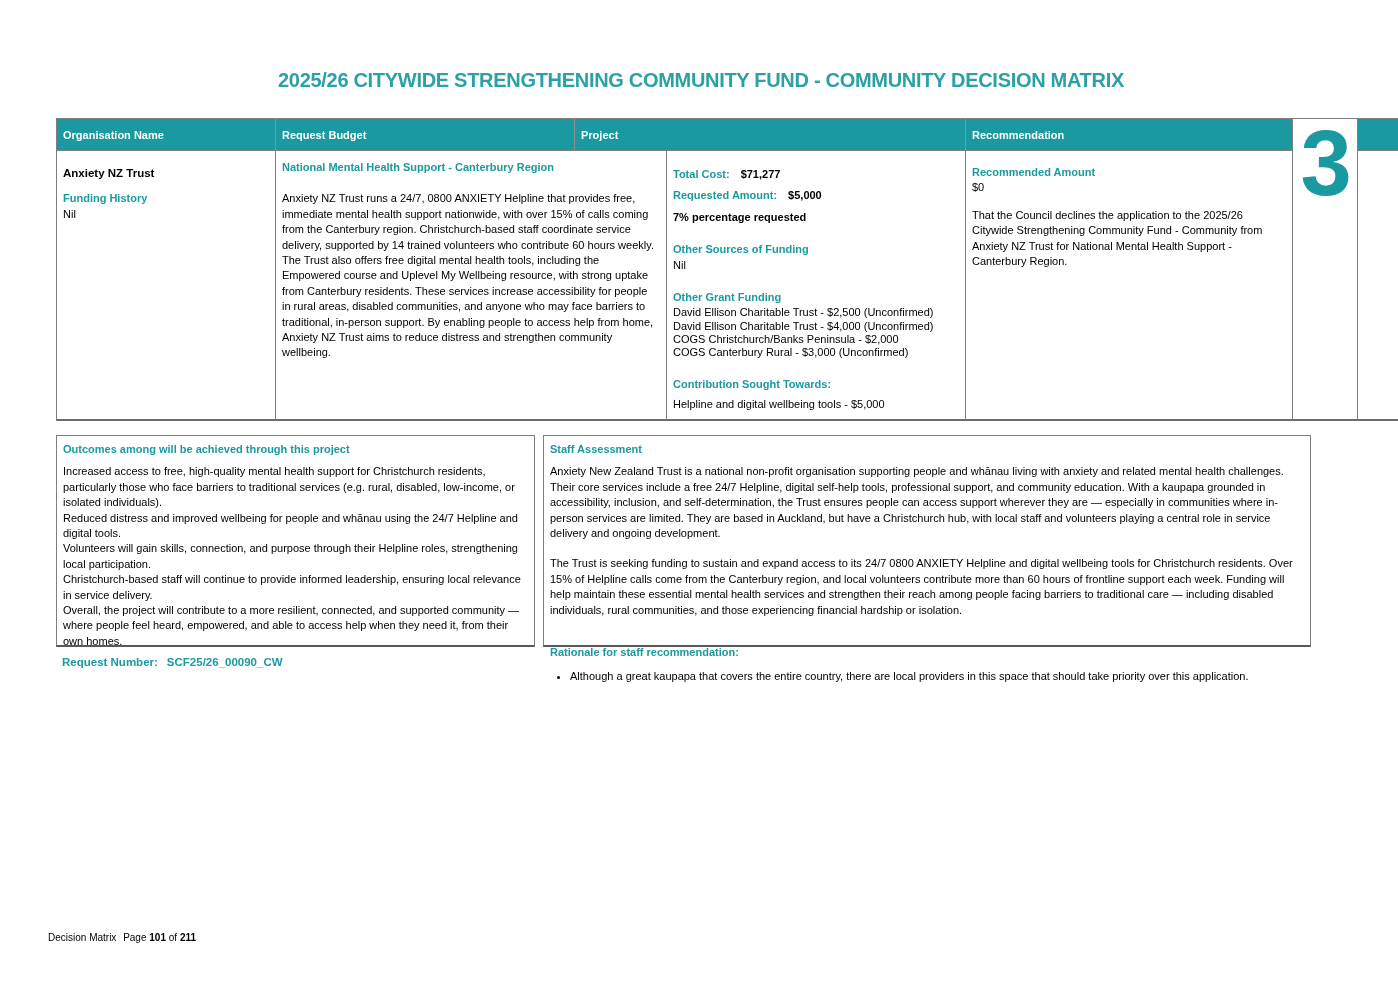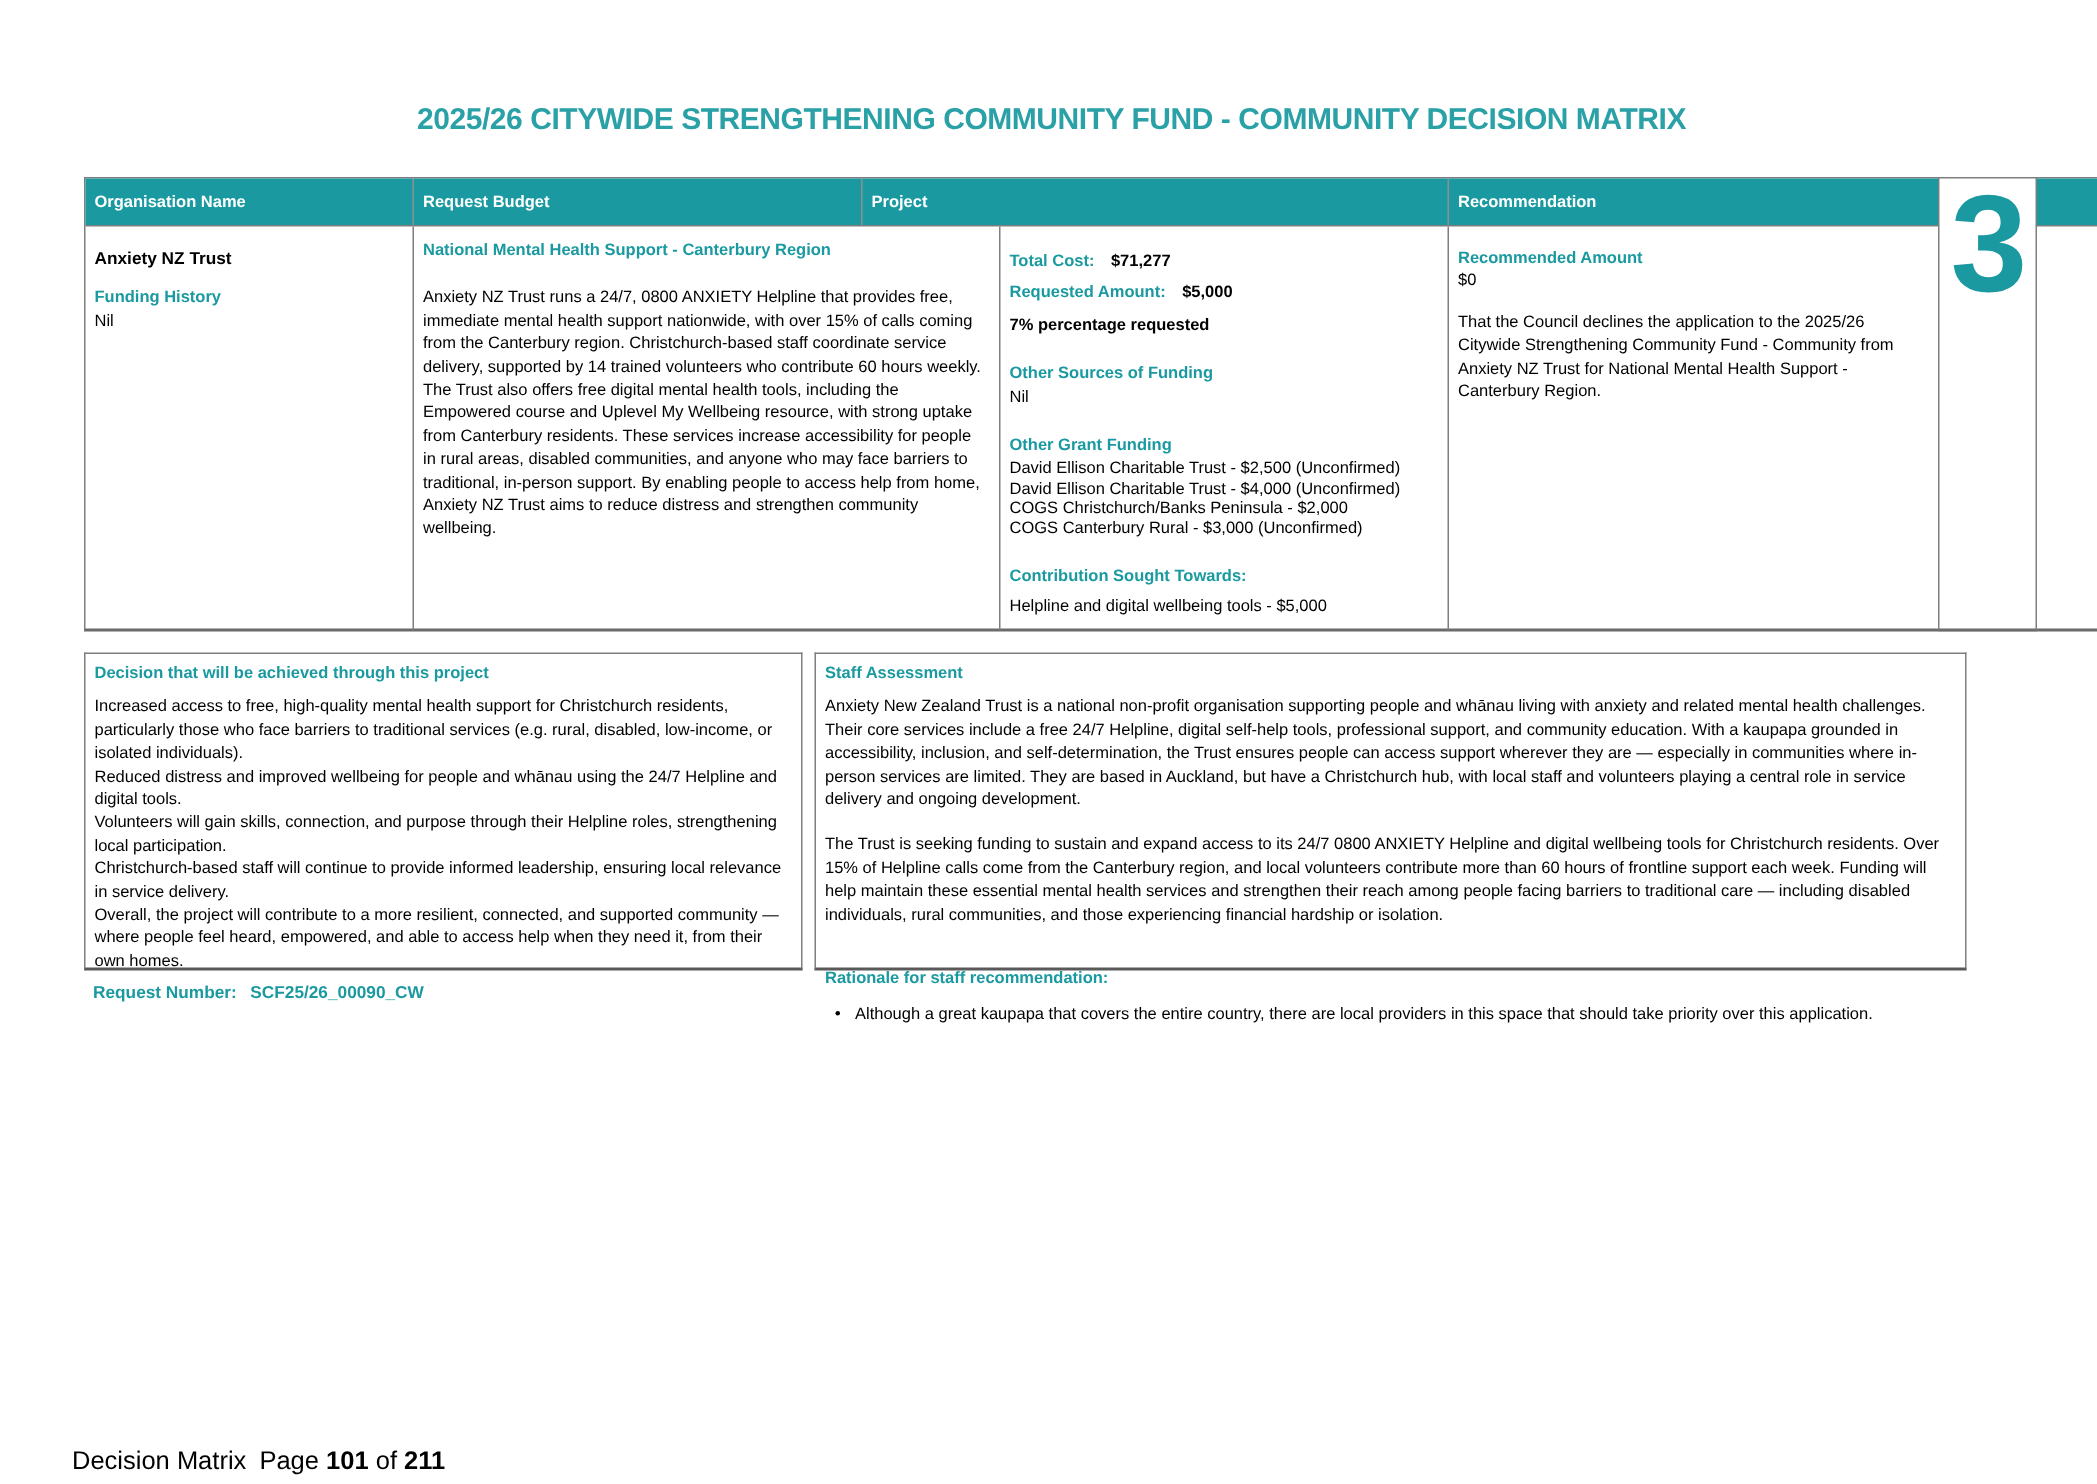--- a/index.html
+++ b/index.html
@@ -77,21 +77,21 @@
   .sa-paras { margin-top: 7px; }
   .sa-para { margin-top: 15px; }
   .sa-para:first-child { margin-top: 0; }
   .rationale-label { color: #1A9AA0; font-weight: bold; margin-top: 27px; }
   .rationale-list { margin-top: 9px; padding-left: 20px; }
   .rationale-list li { margin: 0; }
 
   .request-number { position: absolute; left: 62px; top: 656px; font-size: 11.5px; font-weight: bold; color: #1A9AA0; }
   .rn-value { margin-left: 9px; }
 
-  .footer { position: absolute; left: 48px; top: 932px; font-size: 17px; color: #000; margin-top: 32px; }
+  .footer { position: absolute; left: 48px; top: 932px; font-size: 10px; color: #000; }
   .footer .sp { margin-left: 4px; }
 </style>
 </head>
 <body>
 
 <div class="page">
 
   <h1 class="title">2025/26 CITYWIDE STRENGTHENING COMMUNITY FUND - COMMUNITY DECISION MATRIX</h1>
 
   <div class="matrix">
@@ -146,21 +146,21 @@
       </div>
 
     </div>
   </div>
 
   <div class="score-box">
     <span class="score">3</span>
   </div>
 
   <div class="box outcomes-box">
-    <div class="box-title">Decision that will be achieved through this project</div>
+    <div class="box-title">Outcomes among will be achieved through this project</div>
     <div class="outcome-items">
         <div>Increased access to free, high-quality mental health support for Christchurch residents, particularly those who face barriers to traditional services (e.g. rural, disabled, low-income, or isolated individuals).</div>
         <div>Reduced distress and improved wellbeing for people and whānau using the 24/7 Helpline and digital tools.</div>
         <div>Volunteers will gain skills, connection, and purpose through their Helpline roles, strengthening local participation.</div>
         <div>Christchurch-based staff will continue to provide informed leadership, ensuring local relevance in service delivery.</div>
         <div>Overall, the project will contribute to a more resilient, connected, and supported community — where people feel heard, empowered, and able to access help when they need it, from their own homes.</div>
       </div>
   </div>
 
   <div class="box staff-box">

